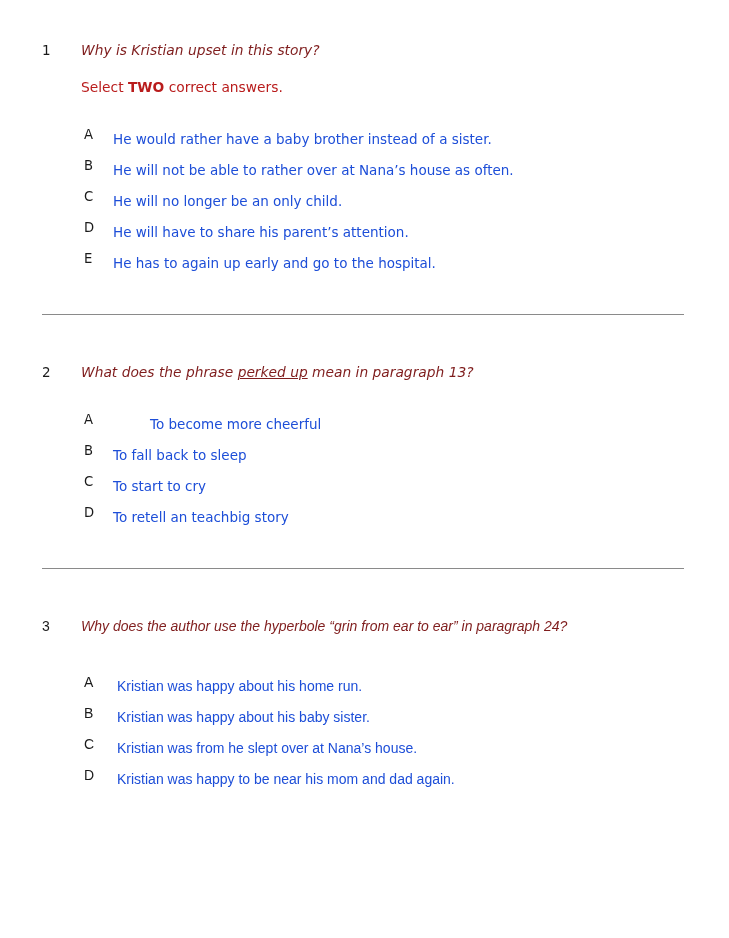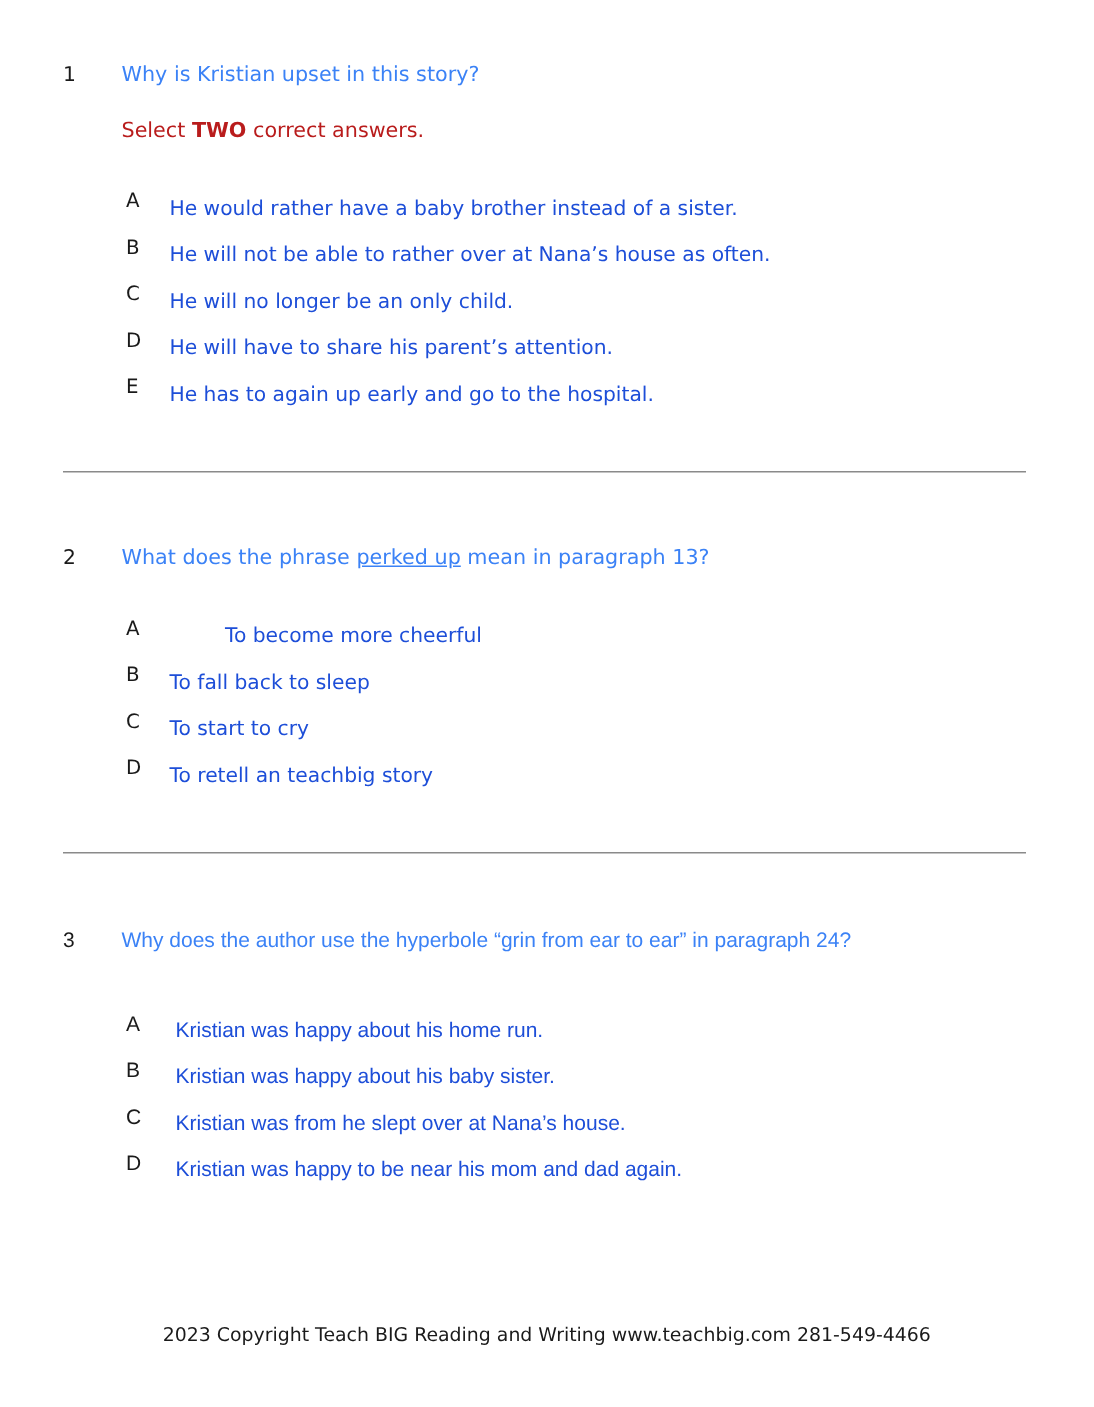--- a/index.html
+++ b/index.html
@@ -44,21 +44,22 @@
     line-height: 20px;
     color: #1a1a1a;
   }
   .q-text {
     position: absolute;
     left: 81px;
     top: 0;
     right: 30px;
     font-size: 13.8px;
     line-height: 20px;
-    color: #3b82f6;
+    color: #7f1d1d;
+    font-style: italic;
   }
   .q-subtext {
     position: absolute;
     left: 81px;
     font-size: 13.8px;
     line-height: 20px;
     color: #b91c1c;
   }
   .q-subtext b { font-weight: bold; }
 
@@ -197,17 +198,14 @@
     <div class="option-row" style="top:118px;">
       <span class="opt-letter" style="left:84px;">C</span>
       <span class="opt-text" style="left:117px;">Kristian was from he slept over at Nana’s house.</span>
     </div>
     <div class="option-row" style="top:149px;">
       <span class="opt-letter" style="left:84px;">D</span>
       <span class="opt-text" style="left:117px;">Kristian was happy to be near his mom and dad again.</span>
     </div>
   </div>
 
-  <div class="footer" style="top:881px;">
-    <span>2023 Copyright Teach BIG Reading and Writing www.teachbig.com 281-549-4466</span>
-  </div>
 
 </div>
 
 </body></html>

